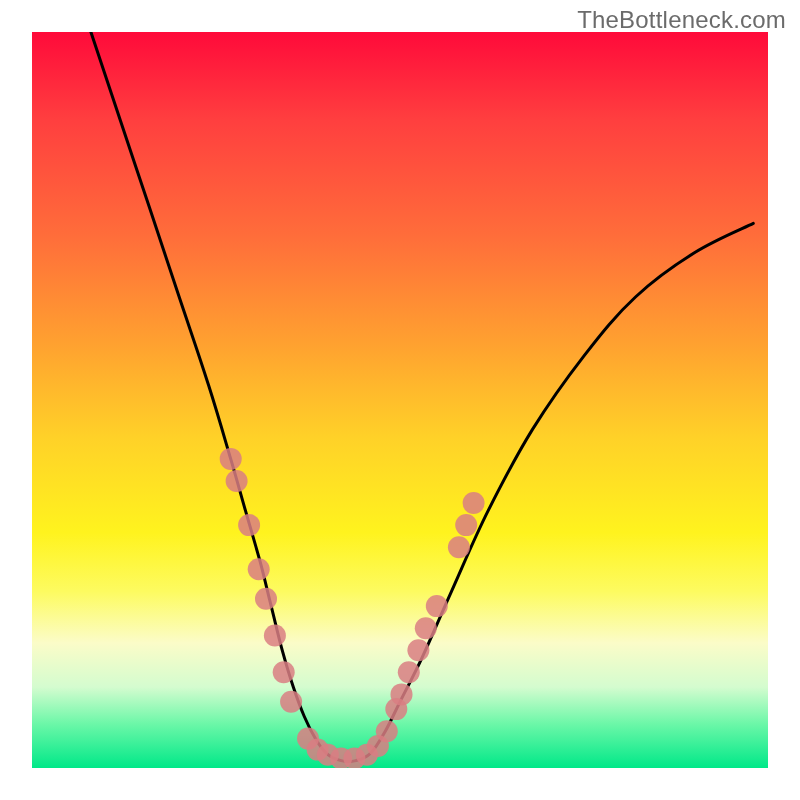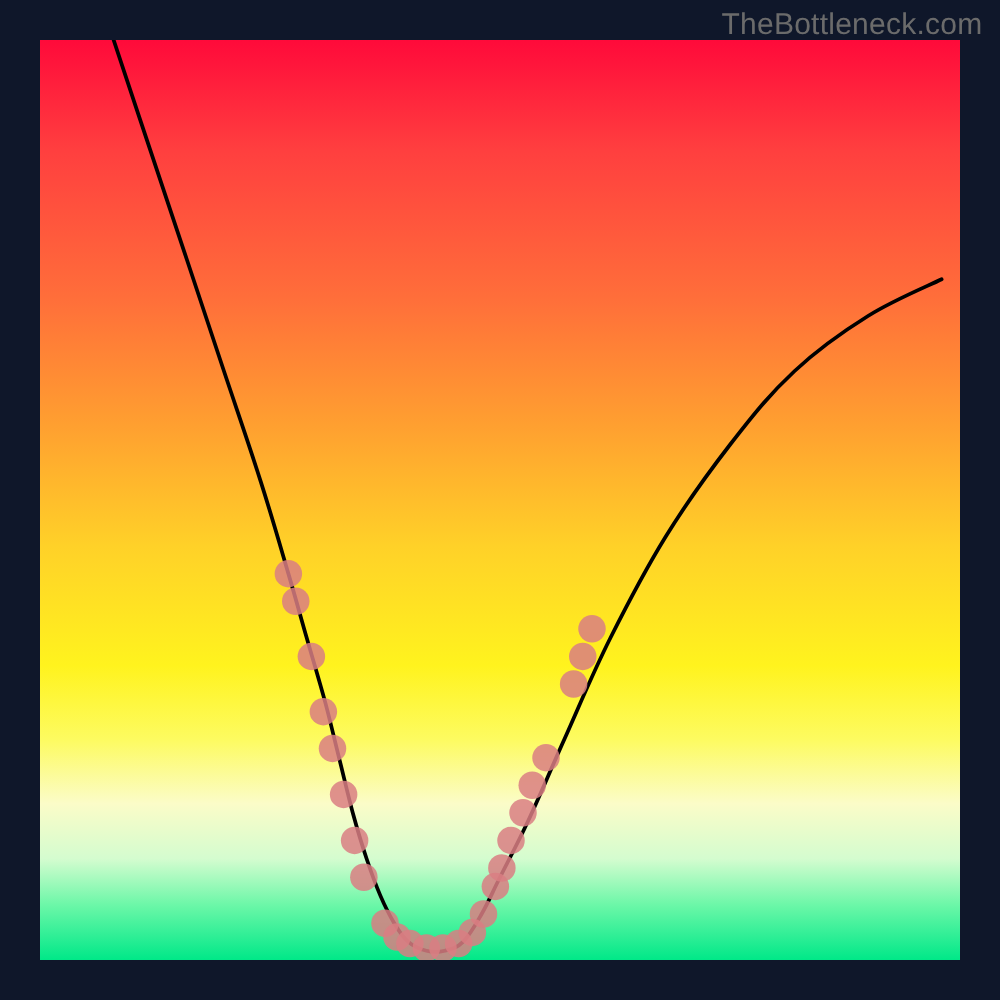--- a/index.html
+++ b/index.html
@@ -10,21 +10,21 @@
     height: 800px;
     overflow: hidden;
     font-family: Arial, sans-serif;
   }
   .frame {
     position: absolute;
     top: 0;
     left: 0;
     width: 800px;
     height: 800px;
-    background: #0f172a;
+    background: #ffffff;
   }
   .plot-area {
     position: absolute;
     top: 32px;
     left: 32px;
     width: 736px;
     height: 736px;
     background: linear-gradient(to bottom,
       #ff0a3a 0%,
       #ff3f3f 12%,

